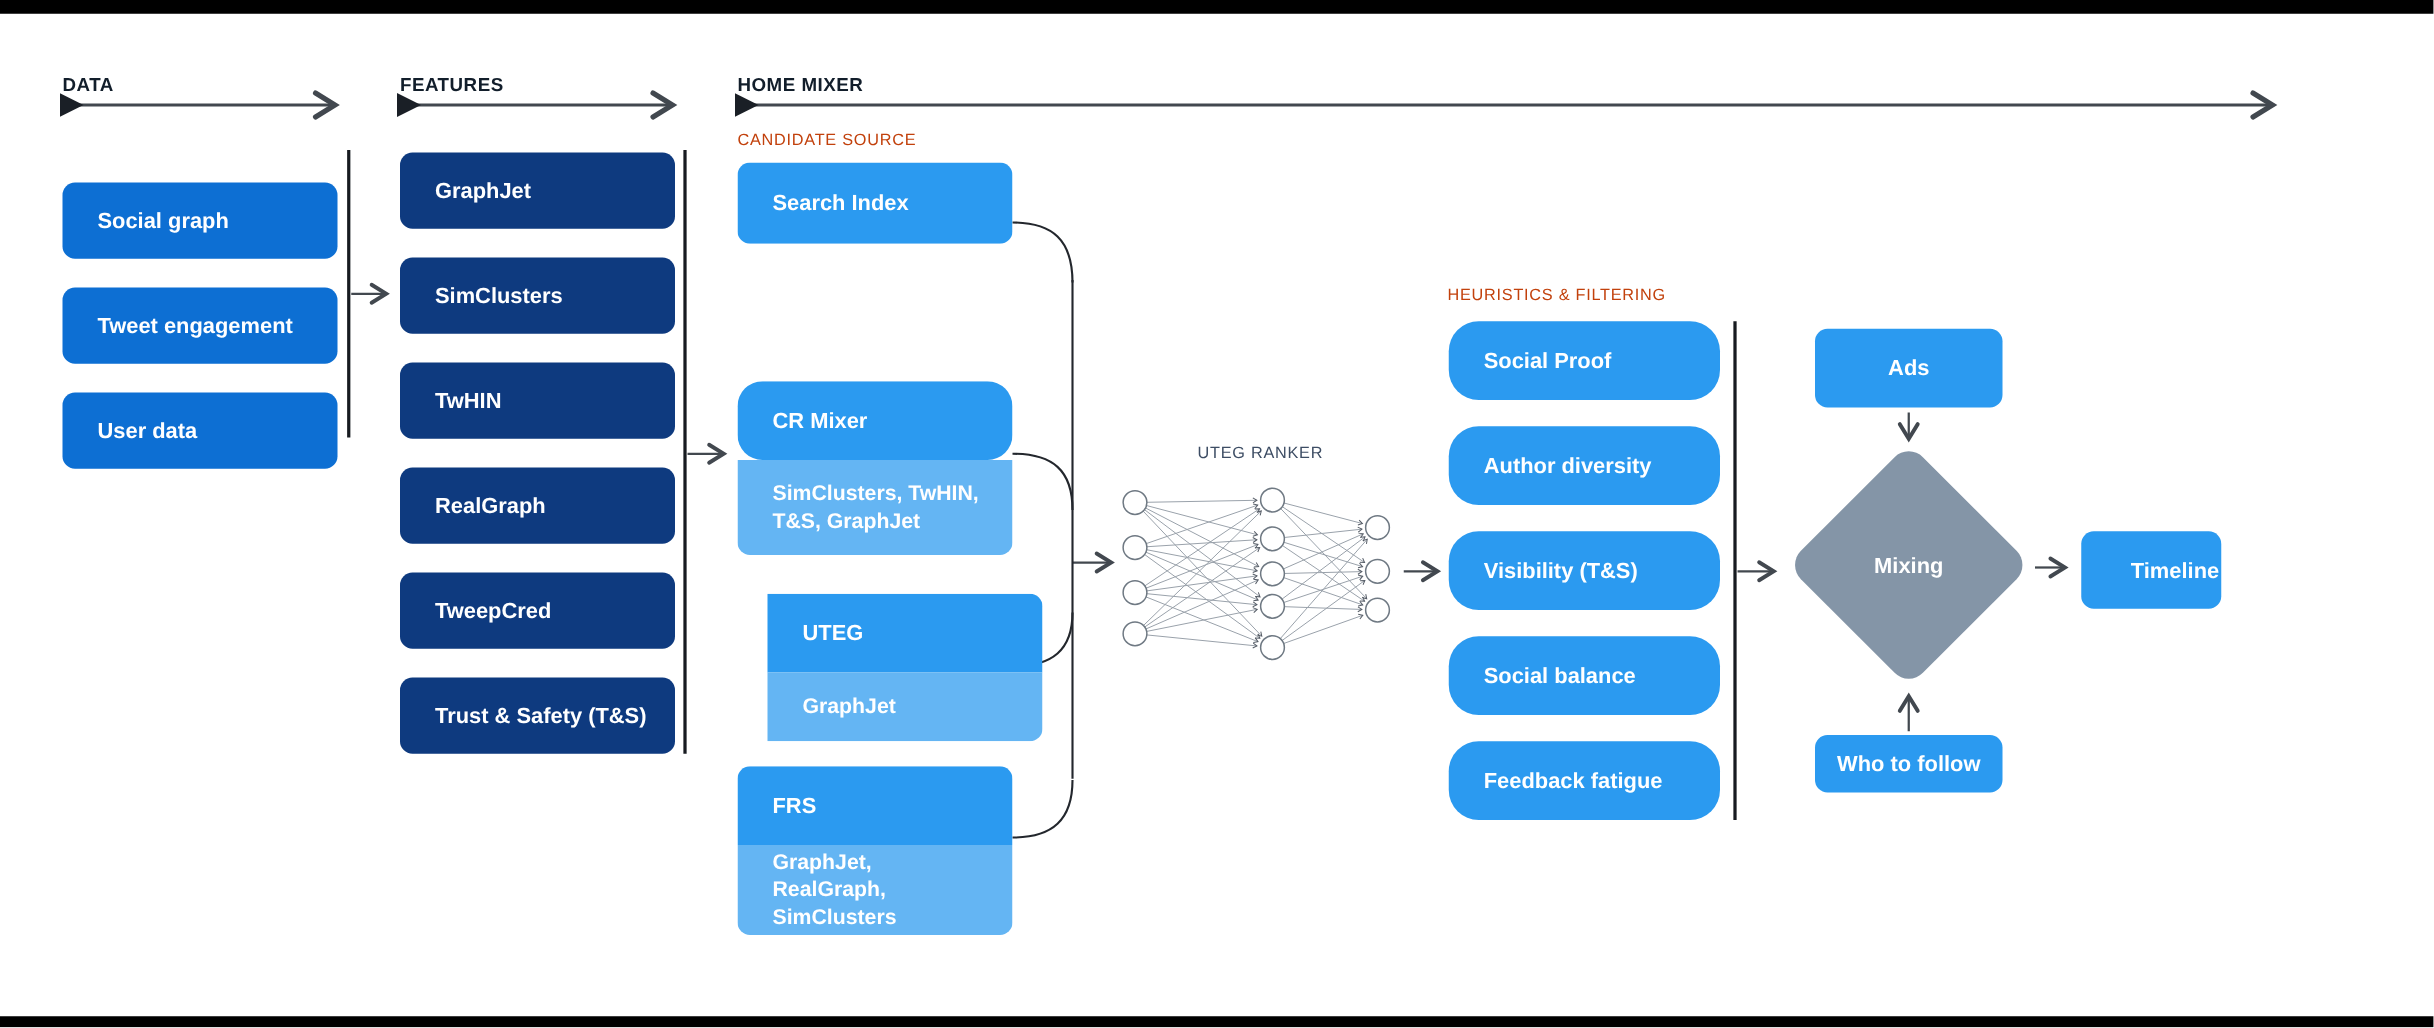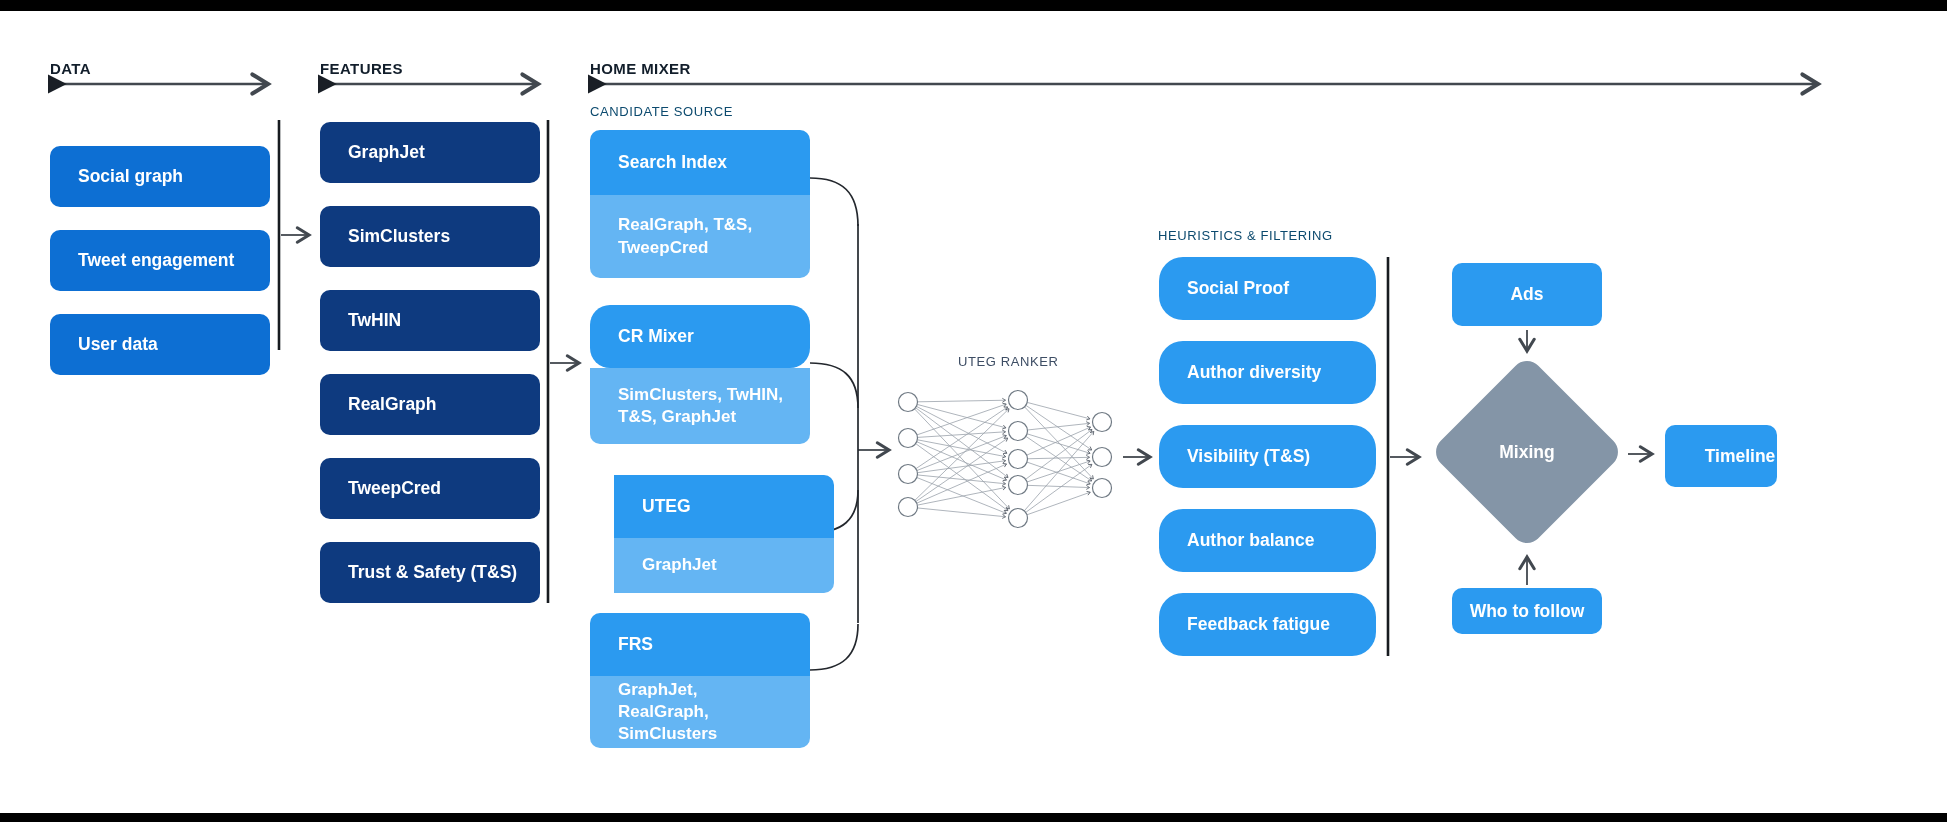--- a/index.html
+++ b/index.html
@@ -5,21 +5,21 @@
   html,body{margin:0;padding:0;background:#ffffff;}
   .canvas{
     position:relative;width:1947px;height:822px;background:#ffffff;overflow:hidden;
     font-family:"Liberation Sans",sans-serif;
   }
   .bar{position:absolute;left:0;width:1947px;background:#000000;}
   .bar.top{top:0;height:11px;}
   .bar.bottom{top:813px;height:9px;}
 
   .hdr{position:absolute;font-size:15px;font-weight:700;color:#121e2b;letter-spacing:.4px;}
-  .sub{position:absolute;font-size:13px;font-weight:400;color:#0c4a6e;letter-spacing:.6px;}
+  .sub{position:absolute;font-size:13px;font-weight:400;color:#c2410c;letter-spacing:.6px;}
   .sub.dark{color:#3d4d64;}
 
   .box{position:absolute;border-radius:10px;color:#ffffff;font-size:17.5px;font-weight:600;
        display:flex;align-items:center;box-sizing:border-box;}
   .box.pad{padding-left:28px;}
   .box.center{justify-content:center;}
   .data-box{background:#0d6fd3;left:50px;width:220px;height:61px;margin-top:24px;}
   .feat-box{background:#0e3a7f;left:320px;width:220px;height:61px;}
   .heur-box{background:#2b9af0;left:1159px;width:217px;height:63px;border-radius:24px;}
   .blue-box{background:#2b9af0;}
@@ -169,23 +169,20 @@
     <span>TweepCred</span>
     </div>
   <div class="box feat-box pad" style="top:542px;">
     <span>Trust &amp; Safety (T&amp;S)</span>
     </div>
 
   <div class="stack" style="top:130px;">
     <div class="top-sec" style="height:65px;">
       <span>Search Index</span>
       </div>
-    <div class="sub-sec" style="height:83px;">
-      <span>RealGraph, T&amp;S, TweepCred</span>
-      </div>
   </div>
   <div class="stack" style="top:305px;">
     <div class="top-sec" style="height:63px;border-radius:20px;">
       <span>CR Mixer</span>
       </div>
     <div class="sub-sec" style="height:76px;">
       <span>SimClusters, TwHIN, T&amp;S, GraphJet</span>
       </div>
   </div>
   <div class="stack" style="top:475px;padding-left:24px;">
@@ -208,21 +205,21 @@
   <div class="box heur-box pad" style="top:257px;">
     <span>Social Proof</span>
     </div>
   <div class="box heur-box pad" style="top:341px;">
     <span>Author diversity</span>
     </div>
   <div class="box heur-box pad" style="top:425px;">
     <span>Visibility (T&amp;S)</span>
     </div>
   <div class="box heur-box pad" style="top:509px;">
-    <span>Author balance</span>
+    <span>Social balance</span>
     </div>
   <div class="box heur-box pad" style="top:593px;">
     <span>Feedback fatigue</span>
     </div>
 
   <div class="box blue-box center" style="left:1452px;top:263px;width:150px;height:63px;">
     <span>Ads</span>
     </div>
 
   <div class="diamond"></div>

